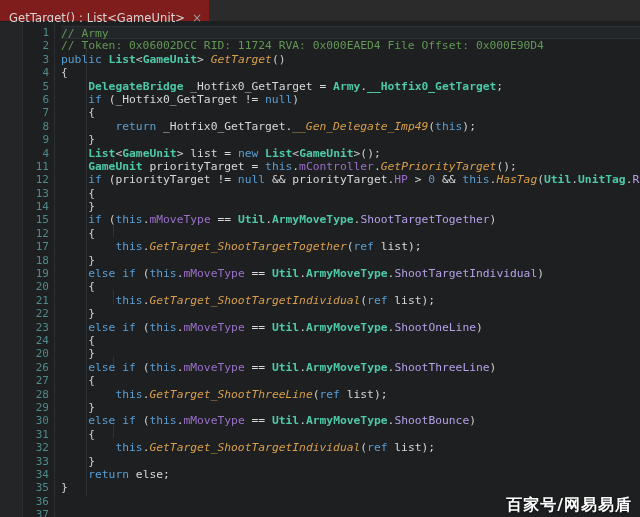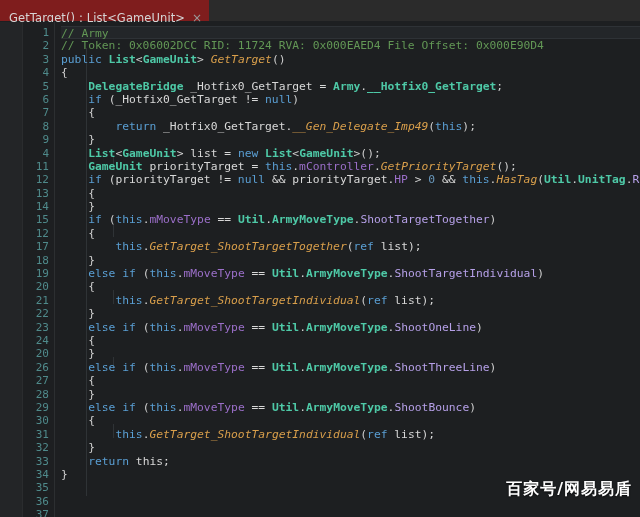--- a/index.html
+++ b/index.html
@@ -135,21 +135,21 @@
   .t-field { color: #9b6fc9; }
   .t-enum  { color: #b6a0e8; }
   .t-num   { color: #6897bb; }
   .t-plain { color: #d8d8d8; margin-top: 24px; }
   .t-punc  { color: #cfcfcf; }
 
   
   .watermark {
     position: absolute;
     right: 8px;
-    bottom: 17px;
+    bottom: 1px;
     color: #ffffff;
     font-family: "DejaVu Sans", "Liberation Sans", sans-serif;
     font-size: 16px;
     font-weight: 700;
     letter-spacing: 1px;
     text-shadow: 0 1px 2px rgba(0,0,0,0.7);
     pointer-events: none;
     user-select: none;
   }
 </style>
@@ -236,24 +236,25 @@
         <div class="code-line"><span class="t-punc">    }</span></div>
         <div class="code-line"><span class="t-plain">    </span><span class="t-kw">else if</span><span class="t-punc"> (</span><span class="t-kw">this</span><span class="t-punc">.</span><span class="t-field">mMoveType</span><span class="t-plain"> == </span><span class="t-type">Util</span><span class="t-punc">.</span><span class="t-type">ArmyMoveType</span><span class="t-punc">.</span><span class="t-enum">ShootTargetIndividual</span><span class="t-punc">)</span></div>
         <div class="code-line"><span class="t-punc">    {</span></div>
         <div class="code-line"><span class="t-plain">        </span><span class="t-kw">this</span><span class="t-punc">.</span><span class="t-fn">GetTarget_ShootTargetIndividual</span><span class="t-punc">(</span><span class="t-kw">ref</span><span class="t-plain"> list);</span></div>
         <div class="code-line"><span class="t-punc">    }</span></div>
         <div class="code-line"><span class="t-plain">    </span><span class="t-kw">else if</span><span class="t-punc"> (</span><span class="t-kw">this</span><span class="t-punc">.</span><span class="t-field">mMoveType</span><span class="t-plain"> == </span><span class="t-type">Util</span><span class="t-punc">.</span><span class="t-type">ArmyMoveType</span><span class="t-punc">.</span><span class="t-enum">ShootOneLine</span><span class="t-punc">)</span></div>
         <div class="code-line"><span class="t-punc">    {</span></div>
         <div class="code-line"><span class="t-punc">    }</span></div>
         <div class="code-line"><span class="t-plain">    </span><span class="t-kw">else if</span><span class="t-punc"> (</span><span class="t-kw">this</span><span class="t-punc">.</span><span class="t-field">mMoveType</span><span class="t-plain"> == </span><span class="t-type">Util</span><span class="t-punc">.</span><span class="t-type">ArmyMoveType</span><span class="t-punc">.</span><span class="t-enum">ShootThreeLine</span><span class="t-punc">)</span></div>
         <div class="code-line"><span class="t-punc">    {</span></div>
+        <div class="code-line"><span class="t-plain">        </span><span class="t-kw">this</span><span class="t-punc">.</span><span class="t-fn">GetTarget_ShootThreeLine</span><span class="t-punc">(</span><span class="t-kw">ref</span><span class="t-plain"> list);</span></div>
         <div class="code-line"><span class="t-punc">    }</span></div>
         <div class="code-line"><span class="t-plain">    </span><span class="t-kw">else if</span><span class="t-punc"> (</span><span class="t-kw">this</span><span class="t-punc">.</span><span class="t-field">mMoveType</span><span class="t-plain"> == </span><span class="t-type">Util</span><span class="t-punc">.</span><span class="t-type">ArmyMoveType</span><span class="t-punc">.</span><span class="t-enum">ShootBounce</span><span class="t-punc">)</span></div>
         <div class="code-line"><span class="t-punc">    {</span></div>
         <div class="code-line"><span class="t-plain">        </span><span class="t-kw">this</span><span class="t-punc">.</span><span class="t-fn">GetTarget_ShootTargetIndividual</span><span class="t-punc">(</span><span class="t-kw">ref</span><span class="t-plain"> list);</span></div>
         <div class="code-line"><span class="t-punc">    }</span></div>
-        <div class="code-line"><span class="t-plain">    </span><span class="t-kw">return</span><span class="t-plain"> this;</span></div>
+        <div class="code-line"><span class="t-plain">    </span><span class="t-kw">return</span><span class="t-plain"> else;</span></div>
         <div class="code-line"><span class="t-punc">}</span></div>
       </div>
   </div>
 
   <div class="watermark">百家号/网易易盾</div>
 </div>
 
 </body></html>

